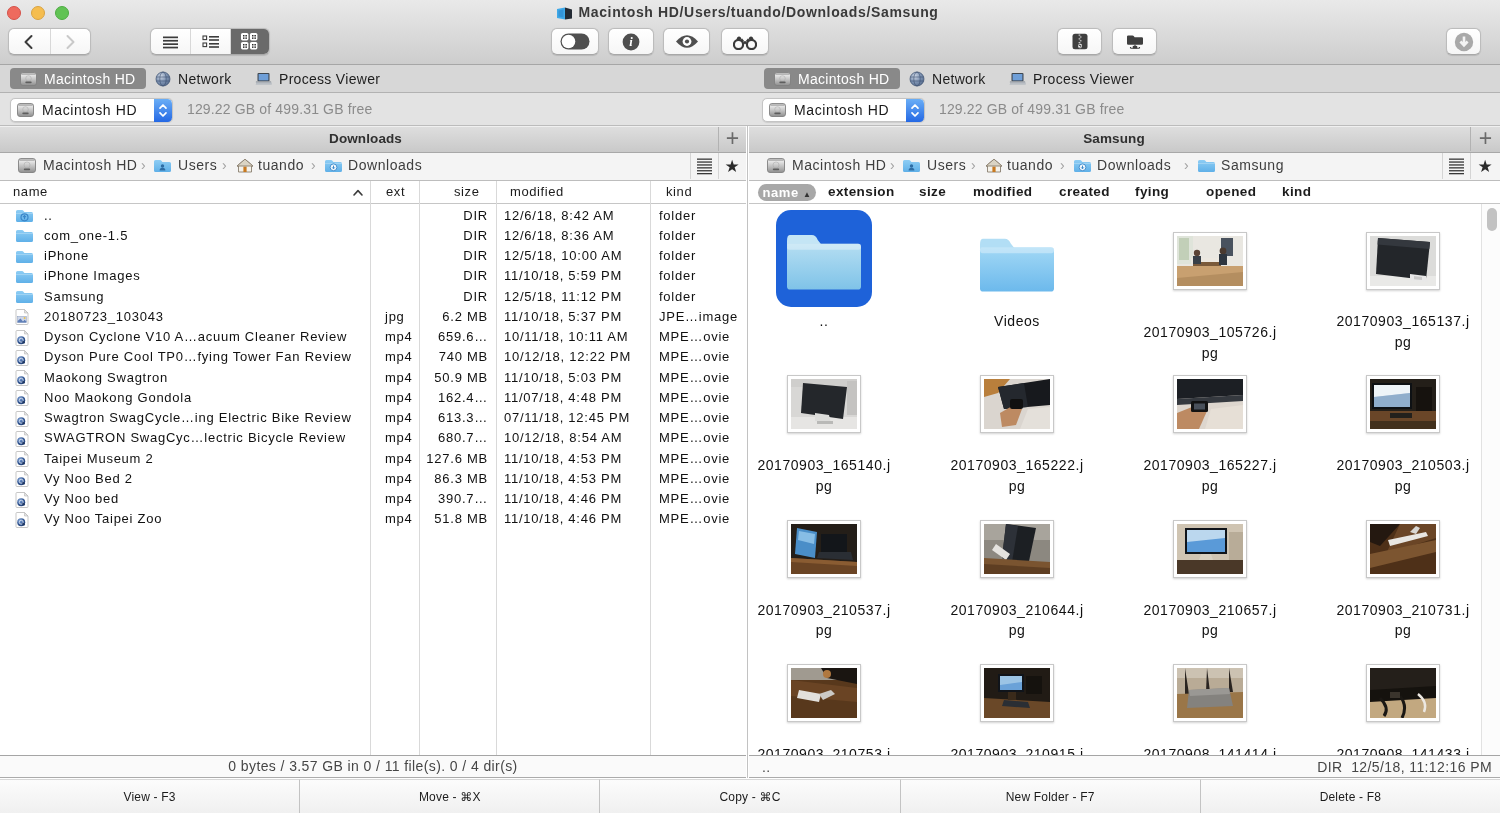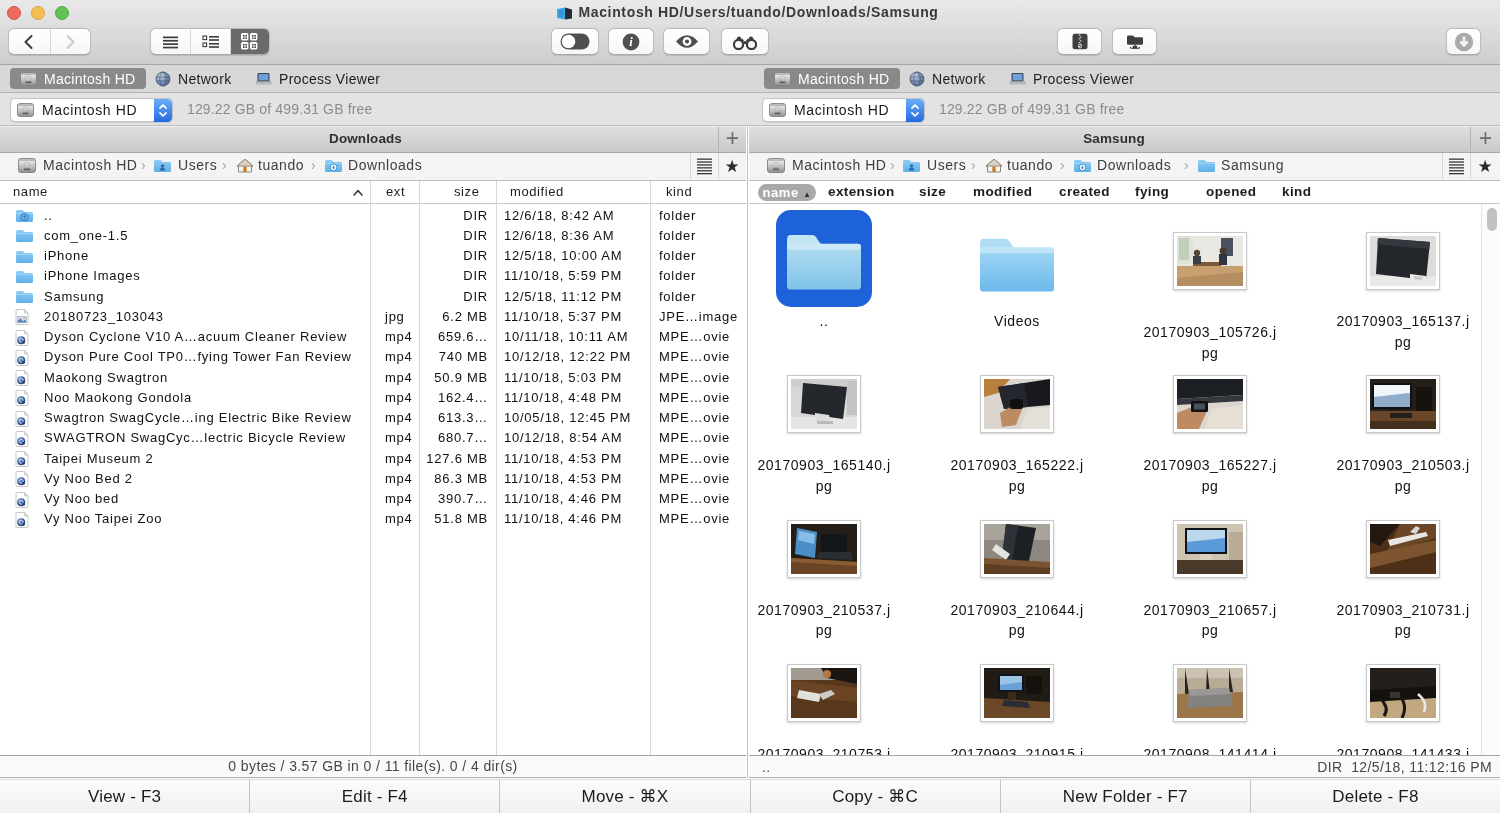--- a/index.html
+++ b/index.html
@@ -60,21 +60,21 @@
 .lbl{position:absolute;width:186px;text-align:center;font-size:14px;letter-spacing:0.55px;line-height:20.5px;color:#111111;}
 
 #sb{left:1481px;top:204px;width:19px;height:551px;background:#fcfcfc;border-left:1px solid #e2e2e2;}
 #sbthumb{position:absolute;left:5px;top:4px;width:10px;height:23px;border-radius:5px;background:#c2c2c2;}
 
 #divider{left:747px;top:126px;width:1px;height:652px;background:#c2c2c2;}
 
 .status{top:755px;height:23px;background:#fafafa;border-top:1px solid #a5a5a5;border-bottom:1px solid #ababab;font-size:14px;letter-spacing:0.4px;color:#464646;}
 
 #fkeys{left:0;top:779px;width:1500px;height:34px;background:linear-gradient(#fbfbfb,#eeeeee);display:flex;}
-#fkeys .fk{flex:1;border-right:1px solid #c3c3c3;border-top:1px solid #d8d8d8;display:flex;align-items:center;justify-content:center;font-size:17px;letter-spacing:0.2px;color:#1b1b1b;background:linear-gradient(#fcfcfc,#f0f0f0);}
+#fkeys .fk{flex:1;border-right:1px solid #c3c3c3;border-top:1px solid #d8d8d8;display:flex;align-items:center;justify-content:center;font-size:12px;letter-spacing:0.2px;color:#1b1b1b;background:linear-gradient(#fcfcfc,#f0f0f0);}
 #fkeys .fk:last-child{border-right:none;}
 </style></head>
 <body>
 <div id="chrome" class="abs">
   <div id="tl-r" class="abs tl"></div>
     <div id="tl-y" class="abs tl"></div>
     <div id="tl-g" class="abs tl"></div>
   <div id="title" class="abs"><svg width="18" height="15" viewBox="0 0 18 15" style="">
         <path d="M2 3 L10 1.5 L10 13.5 L2 12 Z" fill="#3fa9e8"></path>
         <path d="M3.5 4.5 L8.5 3.6 L8.5 11.4 L3.5 10.6 Z" fill="#2b87cc" opacity="0.6"></path>
@@ -661,42 +661,42 @@
             <stop offset="1" stop-color="#1d3560"></stop>
           </radialGradient>
         </defs>
         <circle cx="6.2" cy="10.2" r="4" fill="url(#qg)"></circle>
         <circle cx="6.2" cy="10.2" r="2" fill="none" stroke="#cdd8ec" stroke-width="1"></circle>
         <path d="M7.5 11.4 L9.6 13.2" stroke="#1d3560" stroke-width="1.6"></path>
       </svg></span>
     <span class="nm">Noo Maokong Gondola</span>
     <span class="ext">mp4</span>
     <span class="sz">162.4…</span>
-    <span class="md">11/10/18, 4:48 PM</span>
+    <span class="md">11/07/18, 4:48 PM</span>
     <span class="kd">MPE…ovie</span>
   </div>
 <div class="row" style="top:408.0px;padding-left:8px;">
     <span class="ic"><svg width="14" height="16" viewBox="0 0 14 16" style="">
         <path d="M1 1.5 Q1 0.5 2 0.5 L9.5 0.5 L13 4 L13 14.5 Q13 15.5 12 15.5 L2 15.5 Q1 15.5 1 14.5 Z" fill="#ffffff" stroke="#b9b9b9" stroke-width="0.8"></path>
         <path d="M9.5 0.5 L9.5 4 L13 4 Z" fill="#e3e3e3" stroke="#b9b9b9" stroke-width="0.6"></path>
         <defs>
           <radialGradient id="qg" cx="0.35" cy="0.3" r="0.9">
         <stop offset="0" stop-color="#7da2d8"></stop>
             <stop offset="0.6" stop-color="#2c4f8a"></stop>
             <stop offset="1" stop-color="#1d3560"></stop>
           </radialGradient>
         </defs>
         <circle cx="6.2" cy="10.2" r="4" fill="url(#qg)"></circle>
         <circle cx="6.2" cy="10.2" r="2" fill="none" stroke="#cdd8ec" stroke-width="1"></circle>
         <path d="M7.5 11.4 L9.6 13.2" stroke="#1d3560" stroke-width="1.6"></path>
       </svg></span>
     <span class="nm">Swagtron SwagCycle…ing Electric Bike Review</span>
     <span class="ext">mp4</span>
     <span class="sz">613.3…</span>
-    <span class="md">10/05/18, 12:45 PM</span>
+    <span class="md">07/11/18, 12:45 PM</span>
     <span class="kd">MPE…ovie</span>
   </div>
 <div class="row" style="top:428.25px;">
     <span class="ic"><svg width="14" height="16" viewBox="0 0 14 16" style="">
         <path d="M1 1.5 Q1 0.5 2 0.5 L9.5 0.5 L13 4 L13 14.5 Q13 15.5 12 15.5 L2 15.5 Q1 15.5 1 14.5 Z" fill="#ffffff" stroke="#b9b9b9" stroke-width="0.8"></path>
         <path d="M9.5 0.5 L9.5 4 L13 4 Z" fill="#e3e3e3" stroke="#b9b9b9" stroke-width="0.6"></path>
         <defs>
           <radialGradient id="qg" cx="0.35" cy="0.3" r="0.9">
         <stop offset="0" stop-color="#7da2d8"></stop>
             <stop offset="0.6" stop-color="#2c4f8a"></stop>
@@ -993,18 +993,17 @@
     <div id="sbthumb"></div>
   </div>
 <div id="divider" class="abs"></div>
 <div class="abs status" style="left:0;width:746px;text-align:center;"><span style="line-height:21px;">0 bytes / 3.57 GB in 0 / 11 file(s). 0 / 4 dir(s)</span></div>
 <div class="abs status" style="left:749px;width:751px;">
   <span class="abs" style="left:13px;top:3px;">..</span>
   <span class="abs" style="right:8px;top:3px;">DIR&nbsp;&nbsp;12/5/18, 11:12:16 PM</span>
 </div>
 <div id="fkeys" class="abs">
   <div class="fk">View - F3</div>
-  <div class="fk">Edit - F4</div>
   <div class="fk">Move - ⌘X</div>
   <div class="fk">Copy - ⌘C</div>
   <div class="fk">New Folder - F7</div>
   <div class="fk">Delete - F8</div>
 </div>
 
 </body></html>

